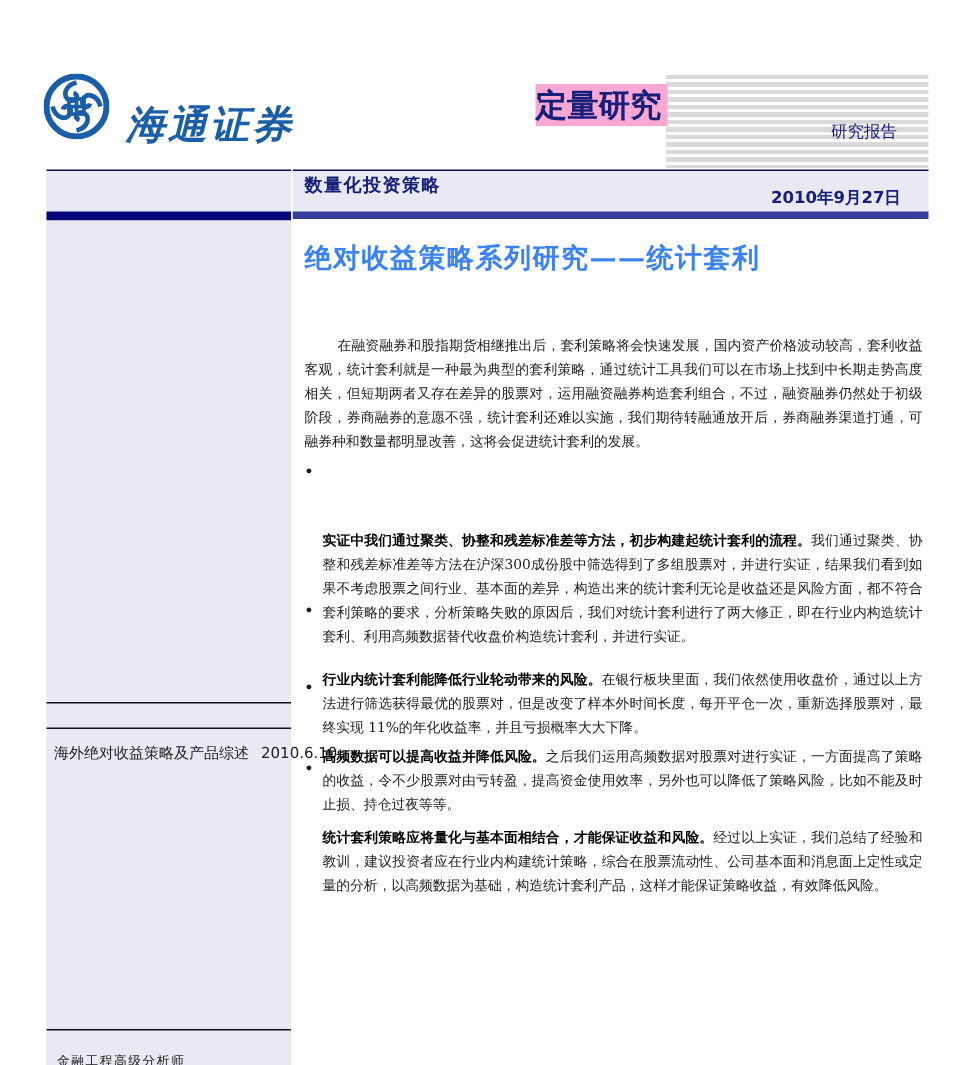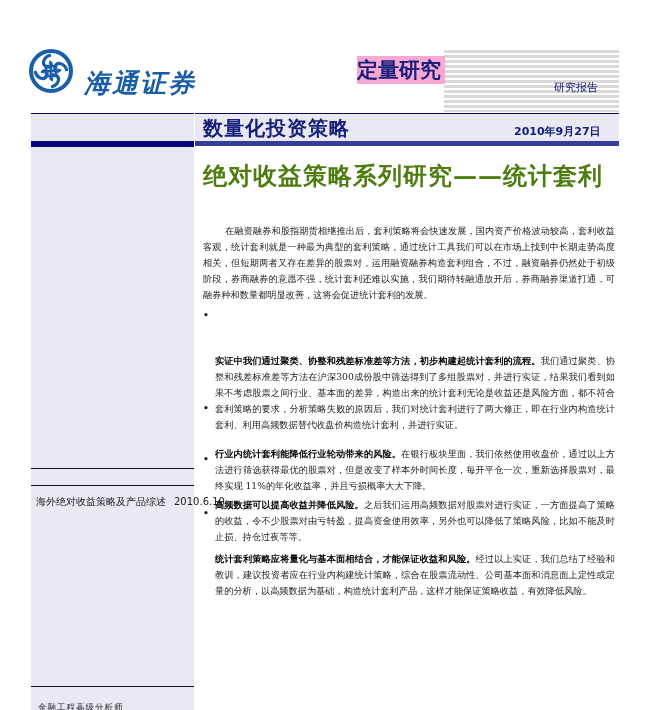--- a/index.html
+++ b/index.html
@@ -21,33 +21,33 @@
                  font-family:"DejaVu Sans", sans-serif; background:transparent; }
 
   
   #band-left { left:31px; top:113px; width:163px; height:33px; background:#e8e9f3;
                border-top:1px solid #0a0a5a; }
   #band-left-bar { left:31px; top:141px; width:163px; height:6px; background:#06067a; }
   #band-right { left:195px; top:113px; width:424px; height:28px; background:#e8e9f3;
                 border-top:1px solid #0a0a5a; }
   #band-right-bar { left:195px; top:141px; width:424px; height:5px; background:#353c9a; }
   #band-divider { left:194px; top:113px; width:1px; height:34px; background:#ffffff; }
-  #section-title { left:203px; top:115px; font-size:20px; font-weight:bold; color:#16207a; letter-spacing:1px;text-align:right; }
+  #section-title { left:203px; top:115px; font-size:12px; font-weight:bold; color:#16207a; letter-spacing:1px;text-align:right; }
   #date { left:514px; top:124px; font-size:11px; font-weight:bold; color:#16207a;
           font-family:"DejaVu Sans", sans-serif; }
 
   
   #sidebar { left:31px; top:147px; width:163px; height:563px; background:#e8e9f3; }
   .side-line { position:absolute; left:31px; width:163px; height:1px; background:#111; }
   #side-related { left:36px; top:495px; font-size:10px; color:#222; white-space:nowrap; }
   #side-related .rdate { margin-left:8px; font-family:"DejaVu Sans", sans-serif; }
   #side-analyst { left:38px; top:702px; font-size:8.5px; color:#222; letter-spacing:1px; }
 
   
-  #doc-title { left:203px; top:160px; font-size:24px; font-weight:bold; color:#4d7c0f; letter-spacing:1px; }
+  #doc-title { left:203px; top:160px; font-size:18px; font-weight:bold; color:#3b82f6; letter-spacing:1px; }
   .para { position:absolute; font-size:9.2px; line-height:16px; color:#1a1a1a; text-align:justify; }
   #intro { left:203px; top:212px; width:412px; text-indent:22px;margin-top:11px; }
   .bullet { position:absolute; left:203px; width:412px; font-size:9.2px; line-height:16px; color:#1a1a1a; }
   .bullet .dot { position:absolute; left:0; top:0; font-weight:bold; font-family:"DejaVu Sans", sans-serif; }
   .bullet .txt { margin-left:12px; display:block; text-align:justify;margin-top:46px; }
   .bullet b { font-weight:bold; color:#000; }
 </style>
 </head>
 <body>
 

